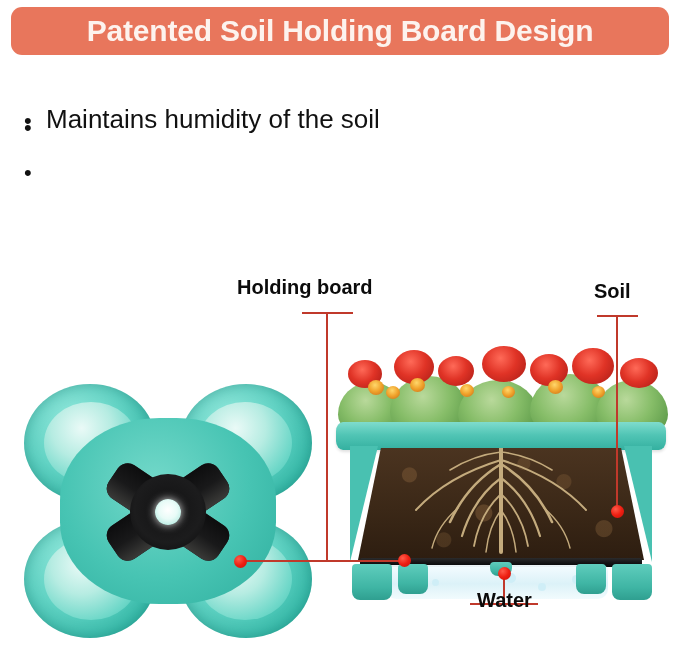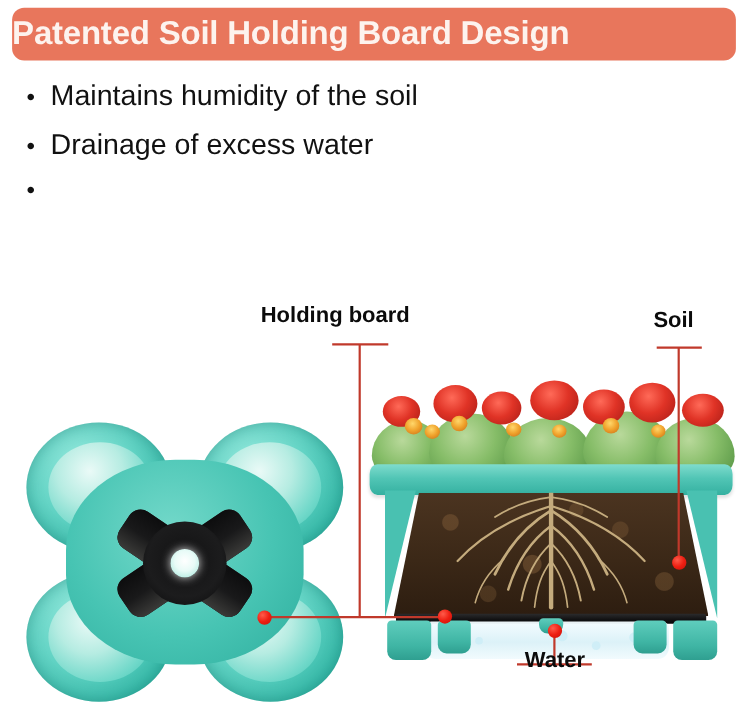--- a/index.html
+++ b/index.html
@@ -21,20 +21,21 @@
     position: absolute;
     left: 11px;
     top: 7px;
     width: 658px;
     height: 48px;
     background: #e8765c;
     border-radius: 11px;
     box-sizing: border-box;
     display: flex;
     align-items: center;
+    justify-content: center;
   }
   #header-title {
     color: #fdf3ee;
     font-size: 30px;
     font-weight: bold;
     letter-spacing: -0.2px;
     white-space: nowrap;
     line-height: 1;
   }
 
@@ -56,20 +57,21 @@
     font-size: 22px;
     line-height: 1;
     color: #111111;
     flex: 0 0 22px;
   }
   .feature-text {
     font-size: 26px;
     line-height: 1.1;
     color: #111111;
     white-space: nowrap;
+    margin-top: 33px;
   }
 
   
   .callout-label {
     position: absolute;
     font-size: 20px;
     font-weight: bold;
     color: #0b0b0b;
     white-space: nowrap;
   }
@@ -251,21 +253,20 @@
   <div id="header-title">Patented Soil Holding Board Design</div>
 </div>
 
 <div id="feature-list">
   <div class="feature-item">
     <span class="feature-bullet">•</span>
     <span class="feature-text">Maintains humidity of the soil</span>
   </div>
   <div class="feature-item">
     <span class="feature-bullet">•</span>
-    <span class="feature-text">Drainage of excess water</span>
   </div>
   <div class="feature-item">
     <span class="feature-bullet">•</span>
   </div>
 </div>
 
 <div id="planter-top-view">
 
   <div class="lobe" style="left:6px;  top:2px;   width:132px; height:118px;"></div>
   <div class="lobe" style="left:162px;top:2px;   width:132px; height:118px;"></div>

